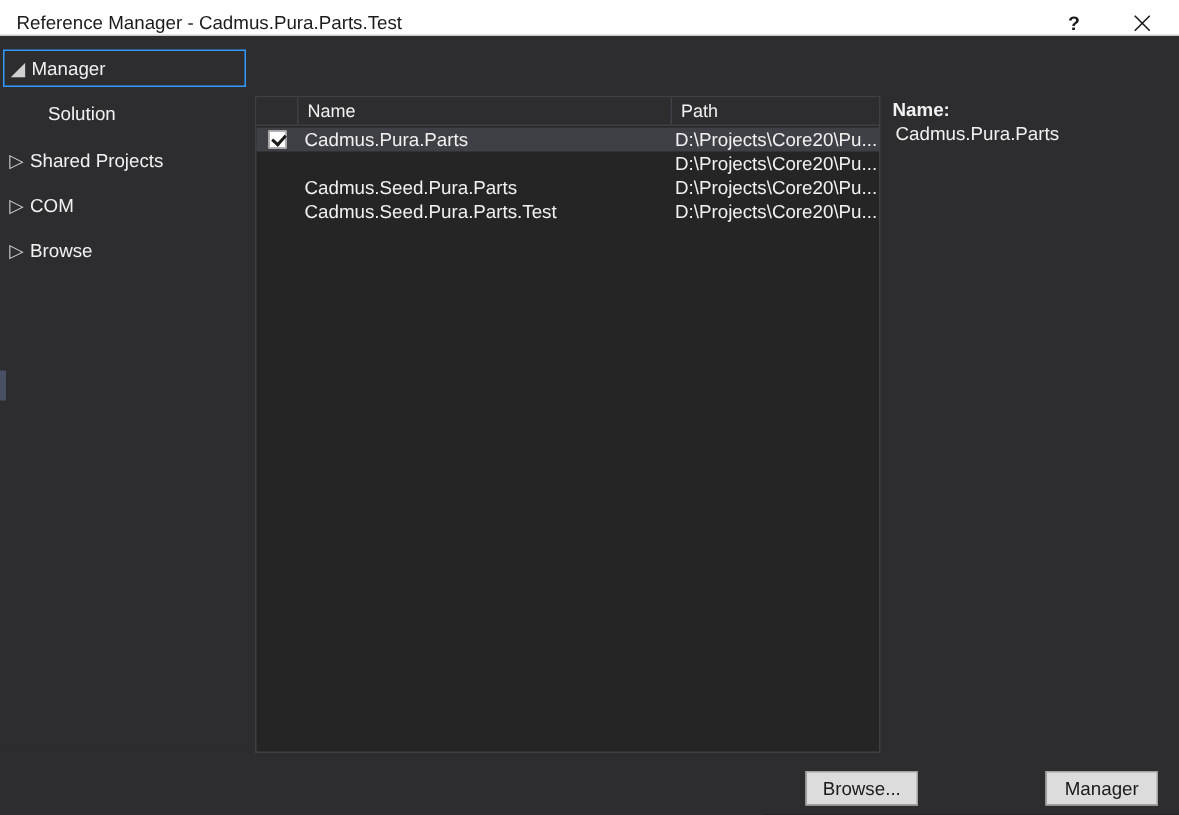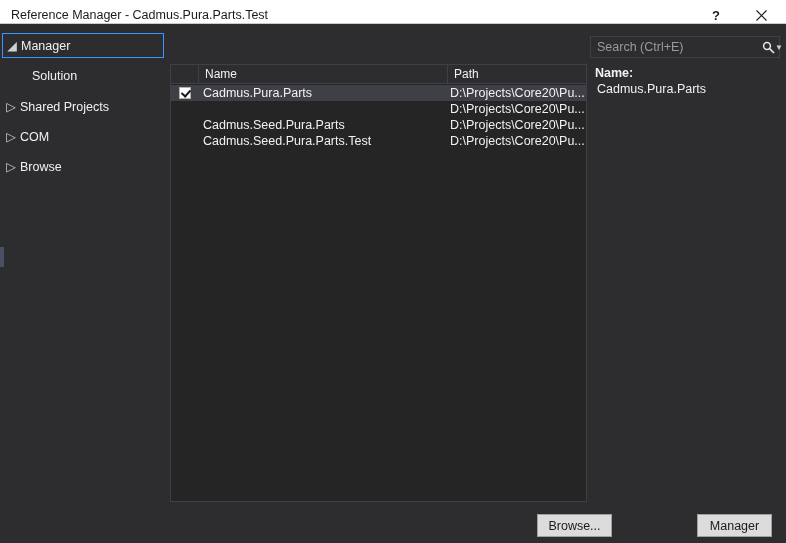--- a/index.html
+++ b/index.html
@@ -340,30 +340,20 @@
 
     <div class="row" style="top:68px">
       <div class="cell c-check">
         
       </div>
       <div class="cell c-name">Cadmus.Seed.Pura.Parts.Test</div>
       <div class="cell c-path">D:\Projects\Core20\Pu...</div>
     </div>
   </div>
 
-  <div class="search-wrap">
-    <input class="search-input" type="text" placeholder="Search (Ctrl+E)" style="">
-    <span class="search-icon">
-      <svg width="13" height="13" viewBox="0 0 13 13">
-        <circle cx="5" cy="5" r="3.4" fill="none" stroke="#e6e6e6" stroke-width="1.5"></circle>
-        <line x1="7.6" y1="7.6" x2="12" y2="12" stroke="#e6e6e6" stroke-width="1.7"></line>
-      </svg>
-    </span>
-    <span class="search-caret">▼</span>
-  </div>
 
   <div class="detail">
     <div class="detail-label">Name:</div>
     <div class="detail-value">Cadmus.Pura.Parts</div>
   </div>
 
   <div class="footer">
     <div class="btn browse">Browse...</div>
     <div class="btn cancel">Manager</div>
   </div>

